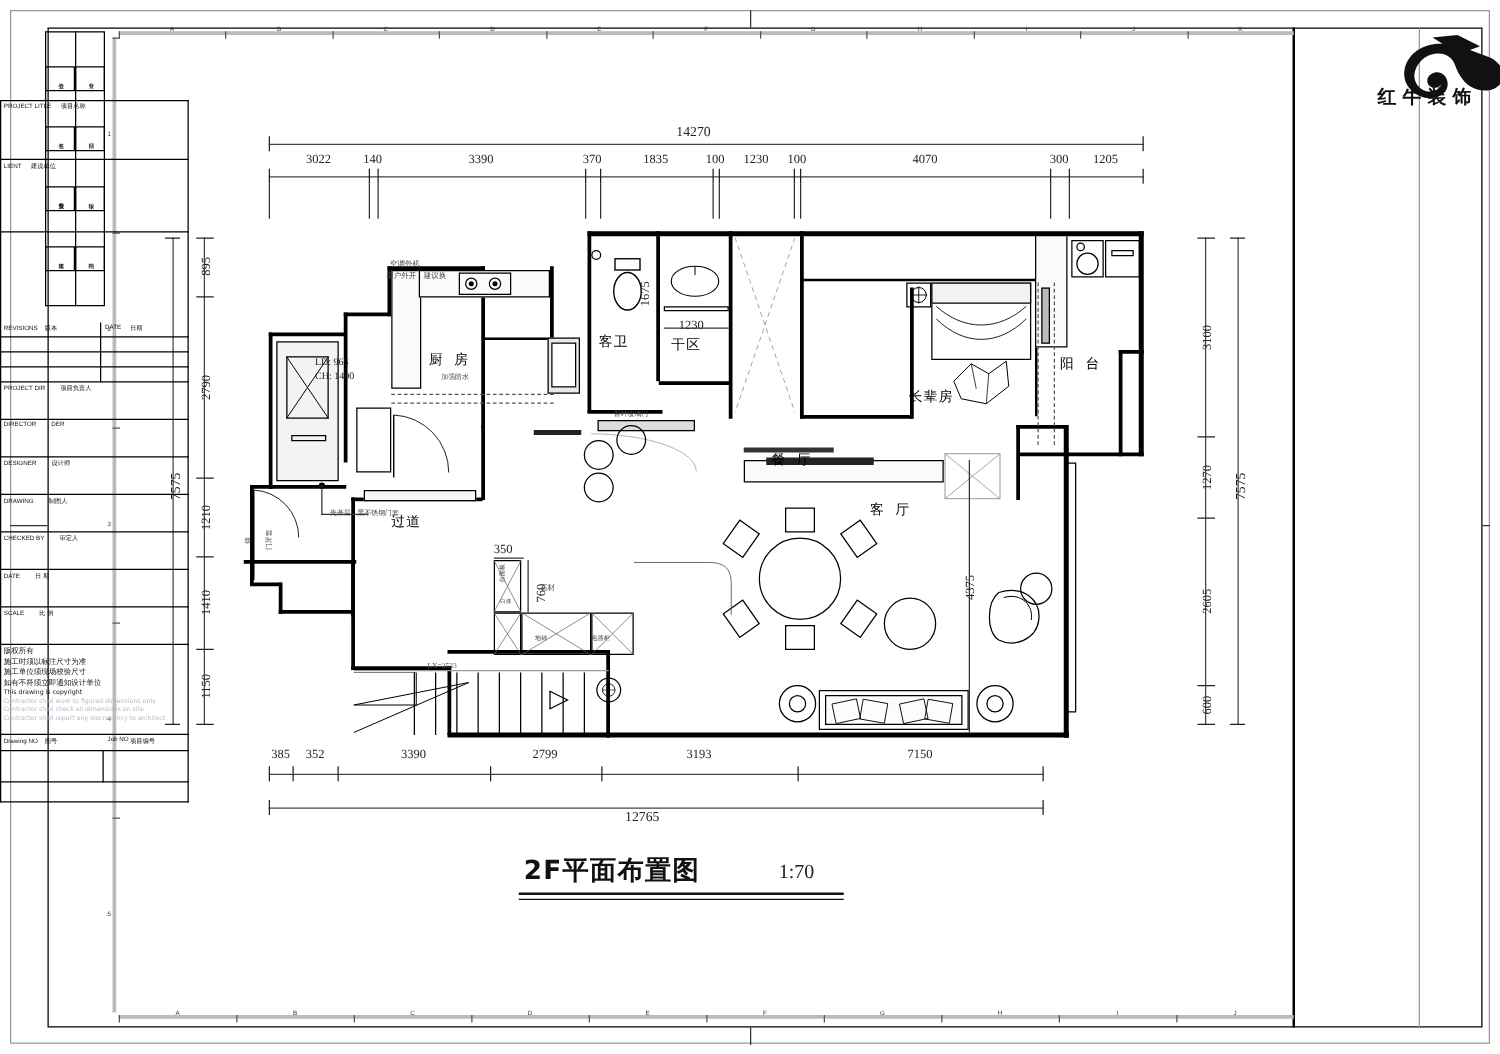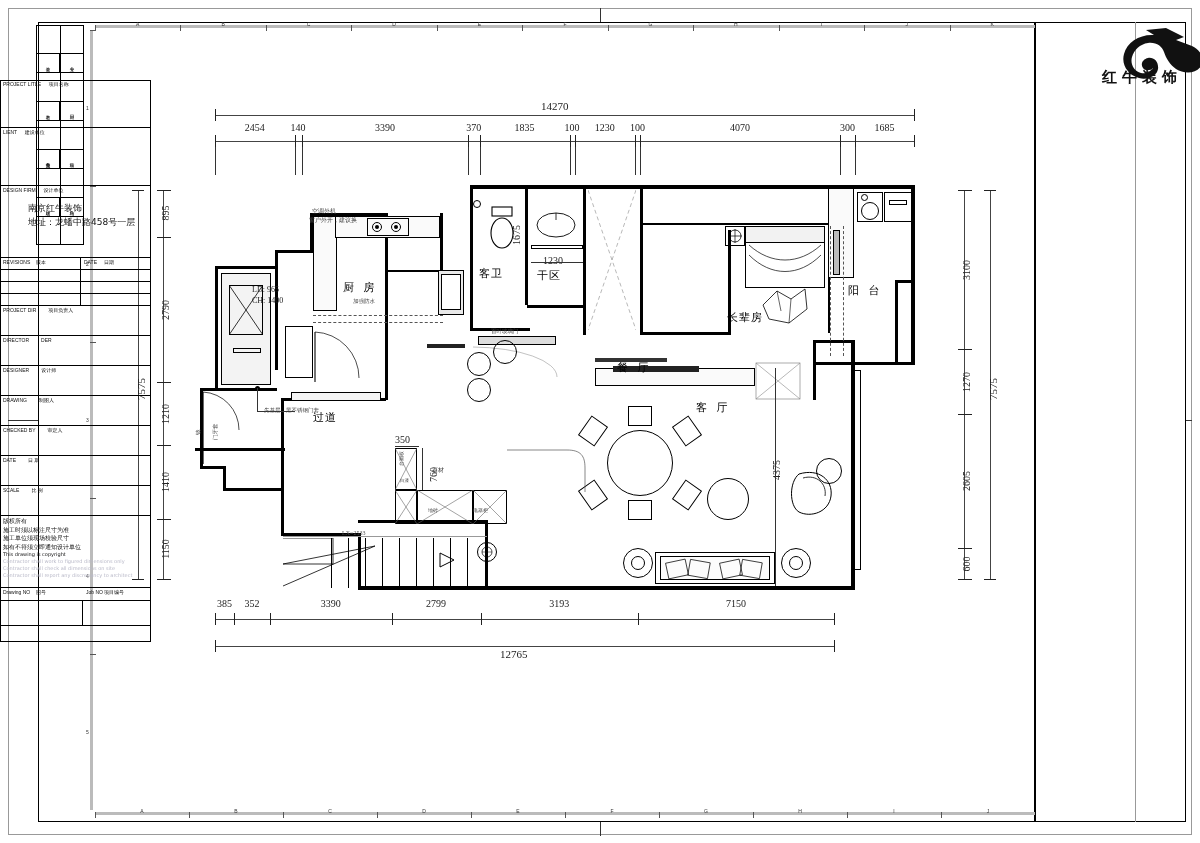--- a/index.html
+++ b/index.html
@@ -156,31 +156,31 @@
         <div style="position: absolute; left: 384.5px; top: 105px; width: 1px; height: 12px; background: rgb(34, 34, 34);"></div>
         <div style="position: absolute; left: 474.7px; top: 105px; width: 1px; height: 12px; background: rgb(34, 34, 34);"></div>
         <div style="position: absolute; left: 479.6px; top: 105px; width: 1px; height: 12px; background: rgb(34, 34, 34);"></div>
         <div style="position: absolute; left: 540.1px; top: 105px; width: 1px; height: 12px; background: rgb(34, 34, 34);"></div>
         <div style="position: absolute; left: 545px; top: 105px; width: 1px; height: 12px; background: rgb(34, 34, 34);"></div>
         <div style="position: absolute; left: 745px; top: 105px; width: 1px; height: 12px; background: rgb(34, 34, 34);"></div>
         <div style="position: absolute; left: 759.8px; top: 105px; width: 1px; height: 12px; background: rgb(34, 34, 34);"></div>
         <div style="position: absolute; left: 819px; top: 105px; width: 1px; height: 12px; background: rgb(34, 34, 34);"></div>
       </div>
     <div id="top-seg-labels">
-        <div class="txt dim" style="position: absolute; left: 159.8px; top: 92px; transform: translateX(-50%); font-size: 10px;">2454</div>
+        <div class="txt dim" style="position: absolute; left: 159.8px; top: 92px; transform: translateX(-50%); font-size: 10px;">3022</div>
         <div class="txt dim" style="position: absolute; left: 203.1px; top: 92px; transform: translateX(-50%); font-size: 10px;">140</div>
         <div class="txt dim" style="position: absolute; left: 289.9px; top: 92px; transform: translateX(-50%); font-size: 10px;">3390</div>
         <div class="txt dim" style="position: absolute; left: 378.8px; top: 92px; transform: translateX(-50%); font-size: 10px;">370</div>
         <div class="txt dim" style="position: absolute; left: 429.6px; top: 92px; transform: translateX(-50%); font-size: 10px;">1835</div>
         <div class="txt dim" style="position: absolute; left: 477.1px; top: 92px; transform: translateX(-50%); font-size: 10px;">100</div>
         <div class="txt dim" style="position: absolute; left: 509.8px; top: 92px; transform: translateX(-50%); font-size: 10px;">1230</div>
         <div class="txt dim" style="position: absolute; left: 542.5px; top: 92px; transform: translateX(-50%); font-size: 10px;">100</div>
         <div class="txt dim" style="position: absolute; left: 645px; top: 92px; transform: translateX(-50%); font-size: 10px;">4070</div>
         <div class="txt dim" style="position: absolute; left: 752.4px; top: 92px; transform: translateX(-50%); font-size: 10px;">300</div>
-        <div class="txt dim" style="position: absolute; left: 789.4px; top: 92px; transform: translateX(-50%); font-size: 10px;">1685</div>
+        <div class="txt dim" style="position: absolute; left: 789.4px; top: 92px; transform: translateX(-50%); font-size: 10px;">1205</div>
       </div>
     <div id="top-ext-lines">
         <div style="position: absolute; left: 120px; top: 117px; width: 1px; height: 28px; background: rgb(51, 51, 51);"></div>
         <div style="position: absolute; left: 199.7px; top: 117px; width: 1px; height: 28px; background: rgb(51, 51, 51);"></div>
         <div style="position: absolute; left: 206.6px; top: 117px; width: 1px; height: 28px; background: rgb(51, 51, 51);"></div>
         <div style="position: absolute; left: 373.2px; top: 117px; width: 1px; height: 28px; background: rgb(51, 51, 51);"></div>
         <div style="position: absolute; left: 384.5px; top: 117px; width: 1px; height: 28px; background: rgb(51, 51, 51);"></div>
         <div style="position: absolute; left: 474.7px; top: 117px; width: 1px; height: 28px; background: rgb(51, 51, 51);"></div>
         <div style="position: absolute; left: 479.6px; top: 117px; width: 1px; height: 28px; background: rgb(51, 51, 51);"></div>
         <div style="position: absolute; left: 540.1px; top: 117px; width: 1px; height: 28px; background: rgb(51, 51, 51);"></div>
@@ -538,36 +538,36 @@
     <div class="txt cn tiny" style="left:337px;top:436px;font-size:6px;">石材</div>
     <div class="txt cn tiny" style="left:303px;top:436px;font-size:5px;transform:rotate(-90deg);transform-origin:0 0;">台面板</div>
     <div class="txt cn tiny" style="left:396px;top:298px;font-size:5.5px;">百叶玻璃门</div>
     <div class="txt dim" style="left:247px;top:500px;font-size:6px;color:#555;">LX=2533</div>
     <div class="txt cn tiny" style="left:100px;top:405px;font-size:5.5px;transform:rotate(-90deg);transform-origin:0 0;">镜</div>
     <div class="txt cn tiny" style="left:305px;top:448px;font-size:4.5px;">白漆</div>
     <div class="txt cn tiny" style="left:333px;top:477px;font-size:5px;">地砖</div>
     <div class="txt cn tiny" style="left:378px;top:477px;font-size:5px;">电器柜</div>
   </div>
 
+  <div class="abs" style="left:300px;top:652px;width:320px;height:50px;">
+    <div class="txt cn" style="left:24px;top:0;font-size:21px;font-weight:bold;letter-spacing:1px;">2F平面布置图</div>
+    <div class="txt dim" style="left:228px;top:7px;font-size:16px;">1:70</div>
+    <div class="ln" style="left:20px;top:32px;width:260px;height:2px;background:#111;"></div>
+    <div class="ln" style="left:20px;top:37px;width:260px;height:1px;background:#111;"></div>
+  </div>
 </div>
 
 <div id="tb">
   <div class="cell" style="top:80px;height:48px;">
     <span class="tbk">PROJECT LITLE</span>
     <span class="tbk" style="margin-left:6px;">项目名称</span>
   </div>
   <div class="cell" style="top:128px;height:58px;">
     <span class="tbk">LIENT</span>
     <span class="tbk" style="margin-left:6px;">建设单位</span>
-  </div>
-  <div class="cell" style="top:186px;height:72px;">
-    <span class="tbk">DESIGN FIRM</span>
-    <span class="tbk" style="margin-left:6px;">设计单位</span>
-    <div class="txt cn" style="left:28px;top:16px;font-size:9px;">南京红牛装饰</div>
-    <div class="txt cn" style="left:28px;top:30px;font-size:9px;">地址：龙蟠中路458号一层</div>
   </div>
 
   <div class="cell" style="top:258px;height:12px;">
     <span class="tbk">REVISIONS</span>
     <span class="tbk" style="margin-left:4px;">版本</span>
     <span class="tbk" style="position:absolute;left:84px;">DATE</span>
     <span class="tbk" style="position:absolute;left:104px;">日期</span>
   </div>
   <div class="cell" style="top:270px;height:12px;"></div>
   <div class="cell" style="top:282px;height:12px;"></div>

